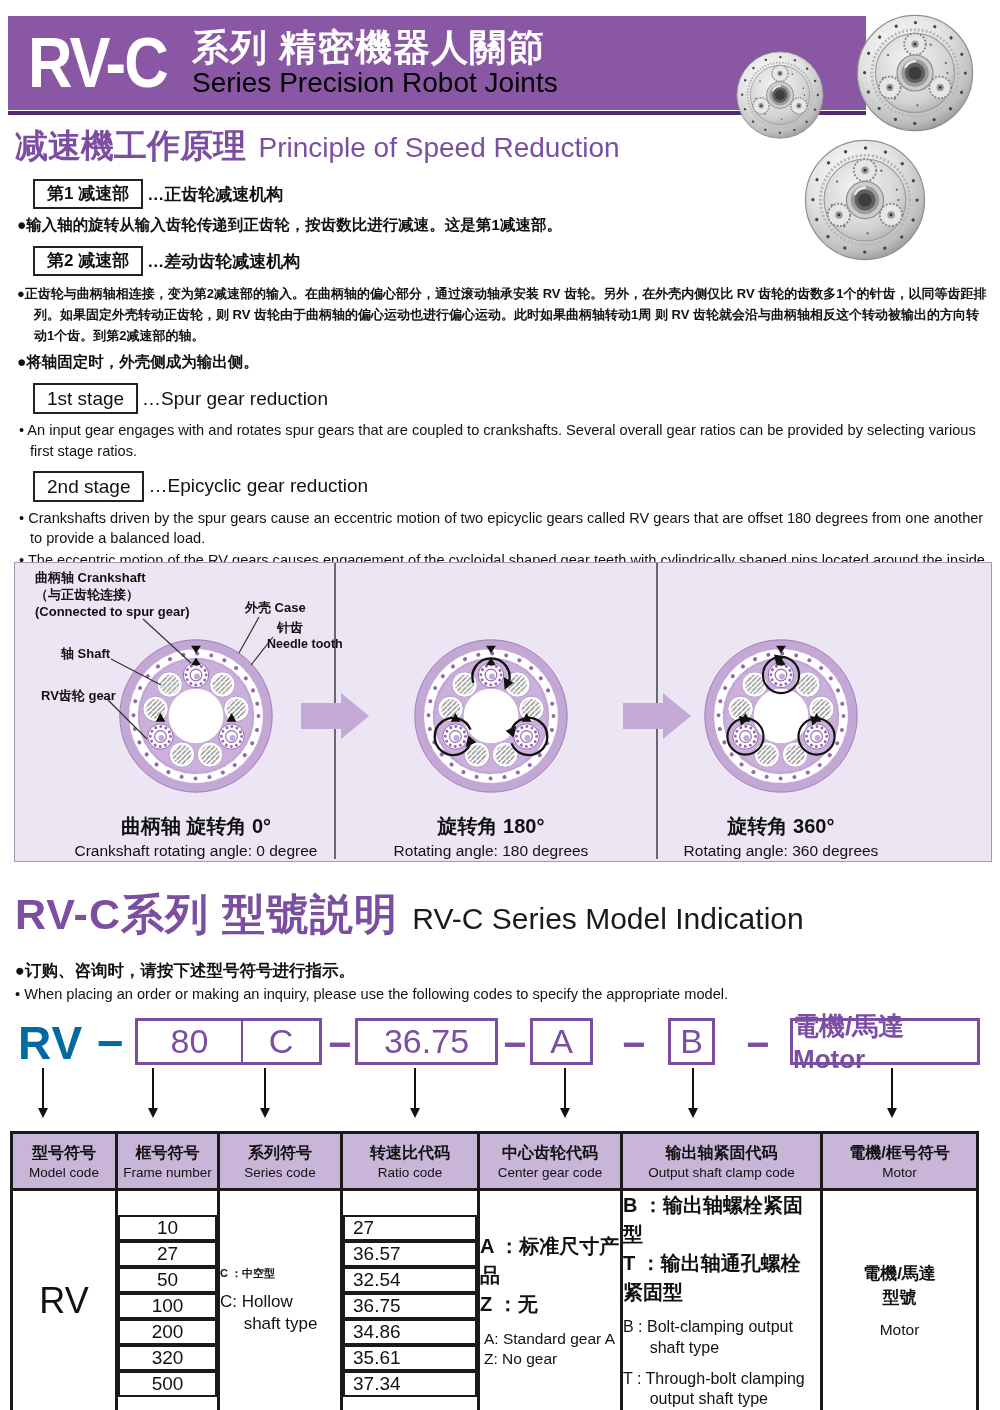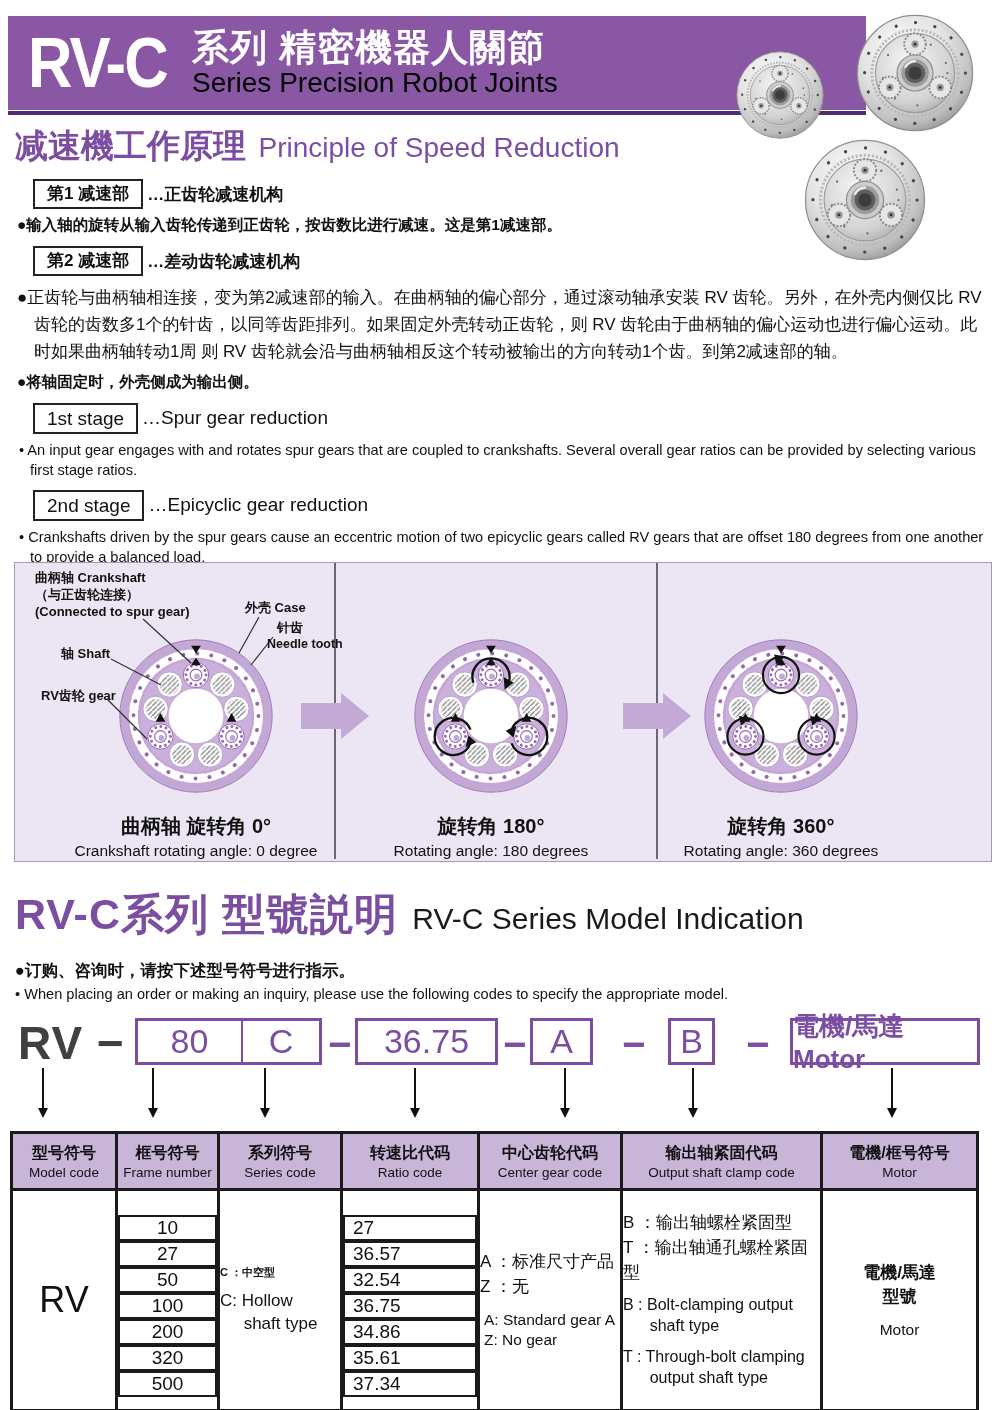--- a/index.html
+++ b/index.html
@@ -19,21 +19,21 @@
   
   .sec1{left:15px;top:124px;width:975px;}
   .h1-zh{font-size:33px;font-weight:bold;color:#7b4ea2;}
   .h1-en{font-size:28px;color:#7b4ea2;margin-left:8px;}
   .stage-row{display:flex;align-items:center;margin:10px 0 6px 18px;}
   .stage-box{border:2px solid #222;padding:0 12px;font-size:17px;font-weight:bold;line-height:26px;}
   .stage-box.en{font-weight:normal;font-size:19px;line-height:27px;}
   .stage-desc{font-size:17px;font-weight:bold;margin-left:4px;}
   .stage-desc.en{font-weight:normal;font-size:19px;}
   .zh-bullet{font-size:15.5px;font-weight:bold;margin:6px 0 6px 2px;}
-  .zh-para{font-size:17px;font-weight:normal;line-height:1.6;margin:8px 0 4px 2px;
+  .zh-para{font-size:13px;font-weight:bold;line-height:1.6;margin:8px 0 4px 2px;
            padding-left:17px;text-indent:-17px;}
   .en-bullet{font-size:14.6px;line-height:1.38;margin:2px 0 2px 4px;
              padding-left:11px;text-indent:-11px;}
 
   
   .dpanel{left:14px;top:562px;width:976px;height:298px;background:#ece5f3;border:1px solid #a39bb1;}
   .divider{position:absolute;top:0;width:2px;height:296px;background:#6b6675;}
   .dsvg{position:absolute;width:166px;height:166px;}
   .caption{position:absolute;text-align:center;width:320px;}
   .cap-zh{font-size:20px;font-weight:bold;}
@@ -43,21 +43,21 @@
   .flow-arrow{position:absolute;top:130px;}
 
   
   .sec2{left:15px;top:886px;width:975px;}
   .h2-zh{font-size:43px;font-weight:bold;color:#7b4ea2;letter-spacing:1px;}
   .h2-en{font-size:30px;color:#1a1a1a;margin-left:10px;}
   .sec2-bzh{font-size:16.5px;font-weight:bold;margin-top:16px;}
   .sec2-ben{font-size:14.6px;margin-top:4px;padding-left:10px;text-indent:-10px;}
 
   
-  .code{color:#404040;}
+  .code{color:#0369a1;}
   .code-prefix{left:18px;top:1016px;font-size:46px;font-weight:bold;letter-spacing:1px;}
   .cbox{position:absolute;top:1018px;height:47px;border:3px solid #7b4ea2;box-sizing:border-box;
         display:flex;align-items:center;justify-content:center;font-size:34px;color:#7b4ea2;}
   .cdash{position:absolute;top:1022px;font-size:40px;font-weight:bold;color:#7b4ea2;}
   .cbox .split{width:2px;align-self:stretch;background:#7b4ea2;}
   .cbox .half{flex:1;text-align:center;}
   .darrow{position:absolute;top:1068px;width:2px;height:40px;background:#111;}
   .darrow::after{content:"";position:absolute;left:-4.5px;top:40px;
                  border-left:5.5px solid transparent;border-right:5.5px solid transparent;
                  border-top:10px solid #111;}
@@ -68,21 +68,21 @@
   .modeltable td{border:3px solid #1a1a1a;height:218px;vertical-align:middle;padding:0;}
   .th-zh{font-size:16px;font-weight:bold;}
   .th-en{font-size:13.5px;margin-top:1px;}
   .rv-cell{font-size:36px;text-align:center;}
   .stack{display:flex;flex-direction:column;justify-content:space-between;height:171px;margin:3px 0;}
   .minibox{border:2px solid #1a1a1a;height:26px;display:flex;align-items:center;font-size:19px;}
   .minibox.center{justify-content:center;}
   .minibox.left{padding-left:8px;}
   .pre{white-space:pre-wrap;}
   .cell-pad{padding:4px 6px 4px 14px;}
-  .zh-strong{font-size:17px;font-weight:normal;line-height:1.45;}
+  .zh-strong{font-size:20px;font-weight:bold;line-height:1.45;}
   .en-normal{font-size:15.5px;line-height:1.3;margin-top:10px;}
   .series-cell{padding-left:26px;}
   .series-zh{font-size:11px;font-weight:bold;}
   .series-en{font-size:17px;margin-top:10px;line-height:1.3;}
   .motor-cell{text-align:center;}
   .motor-zh{font-size:17px;font-weight:bold;line-height:1.4;}
   .motor-en{font-size:15.5px;margin-top:12px;}
 </style>
 </head>
 <body>

